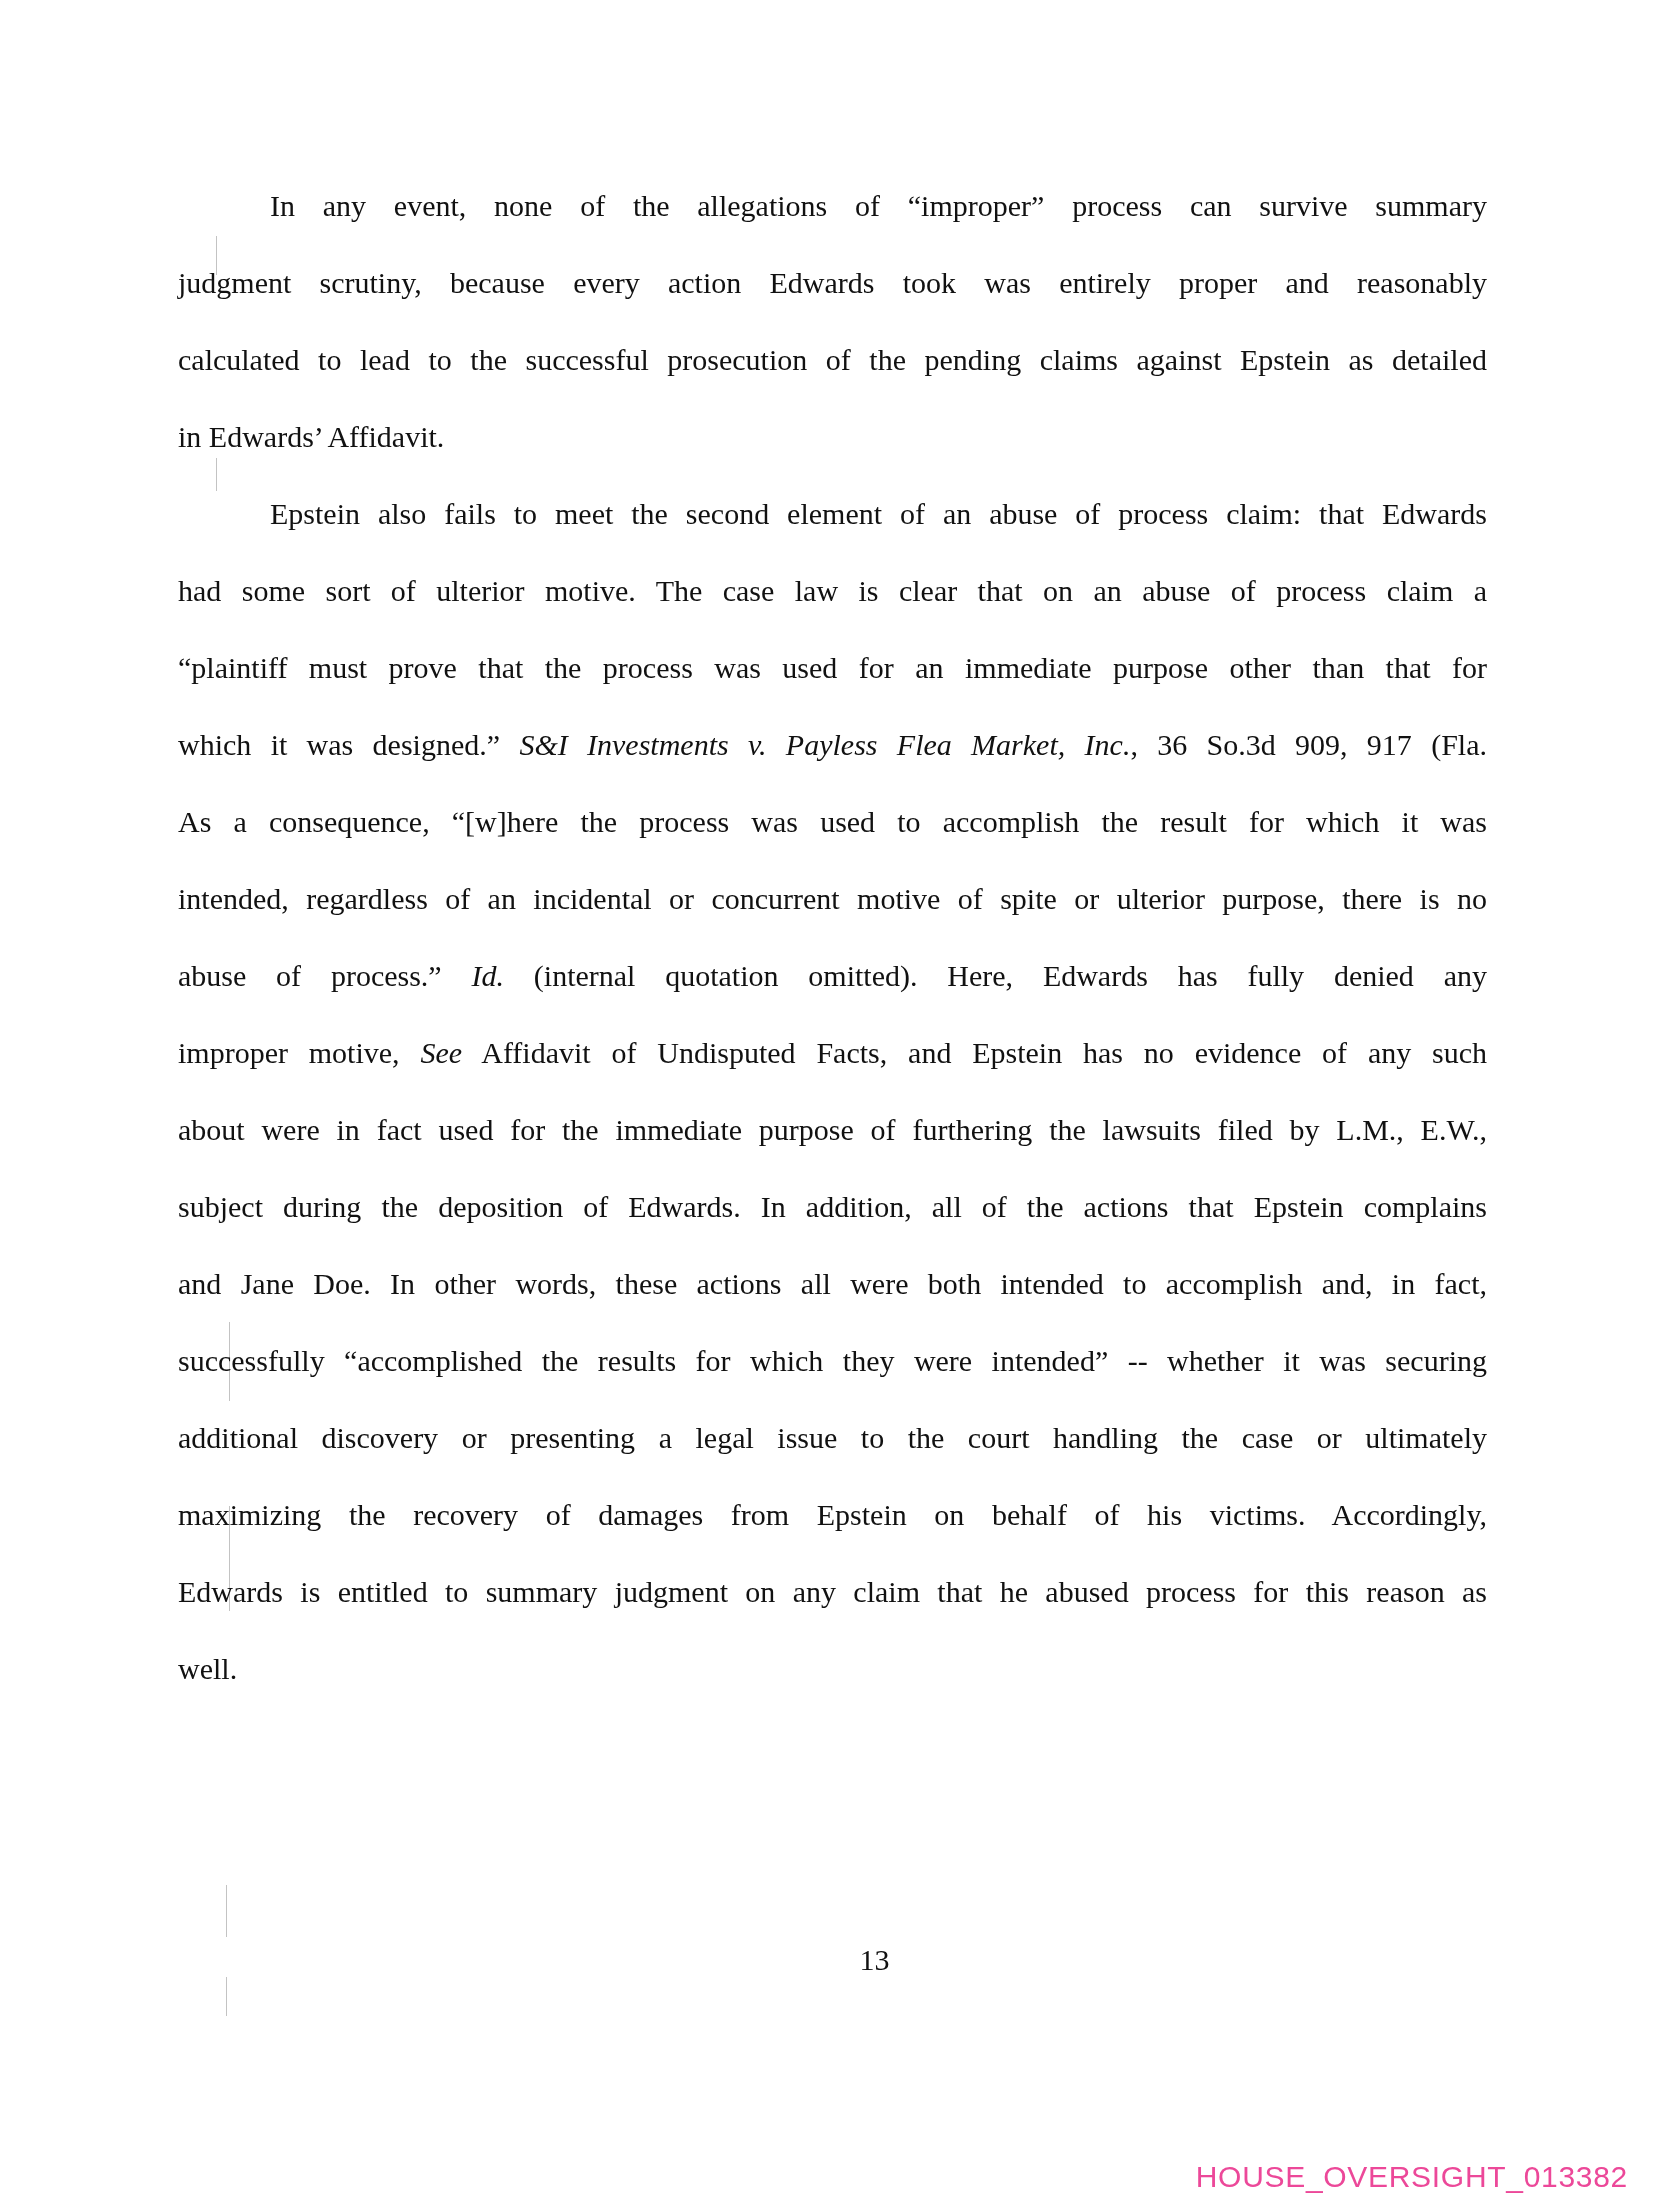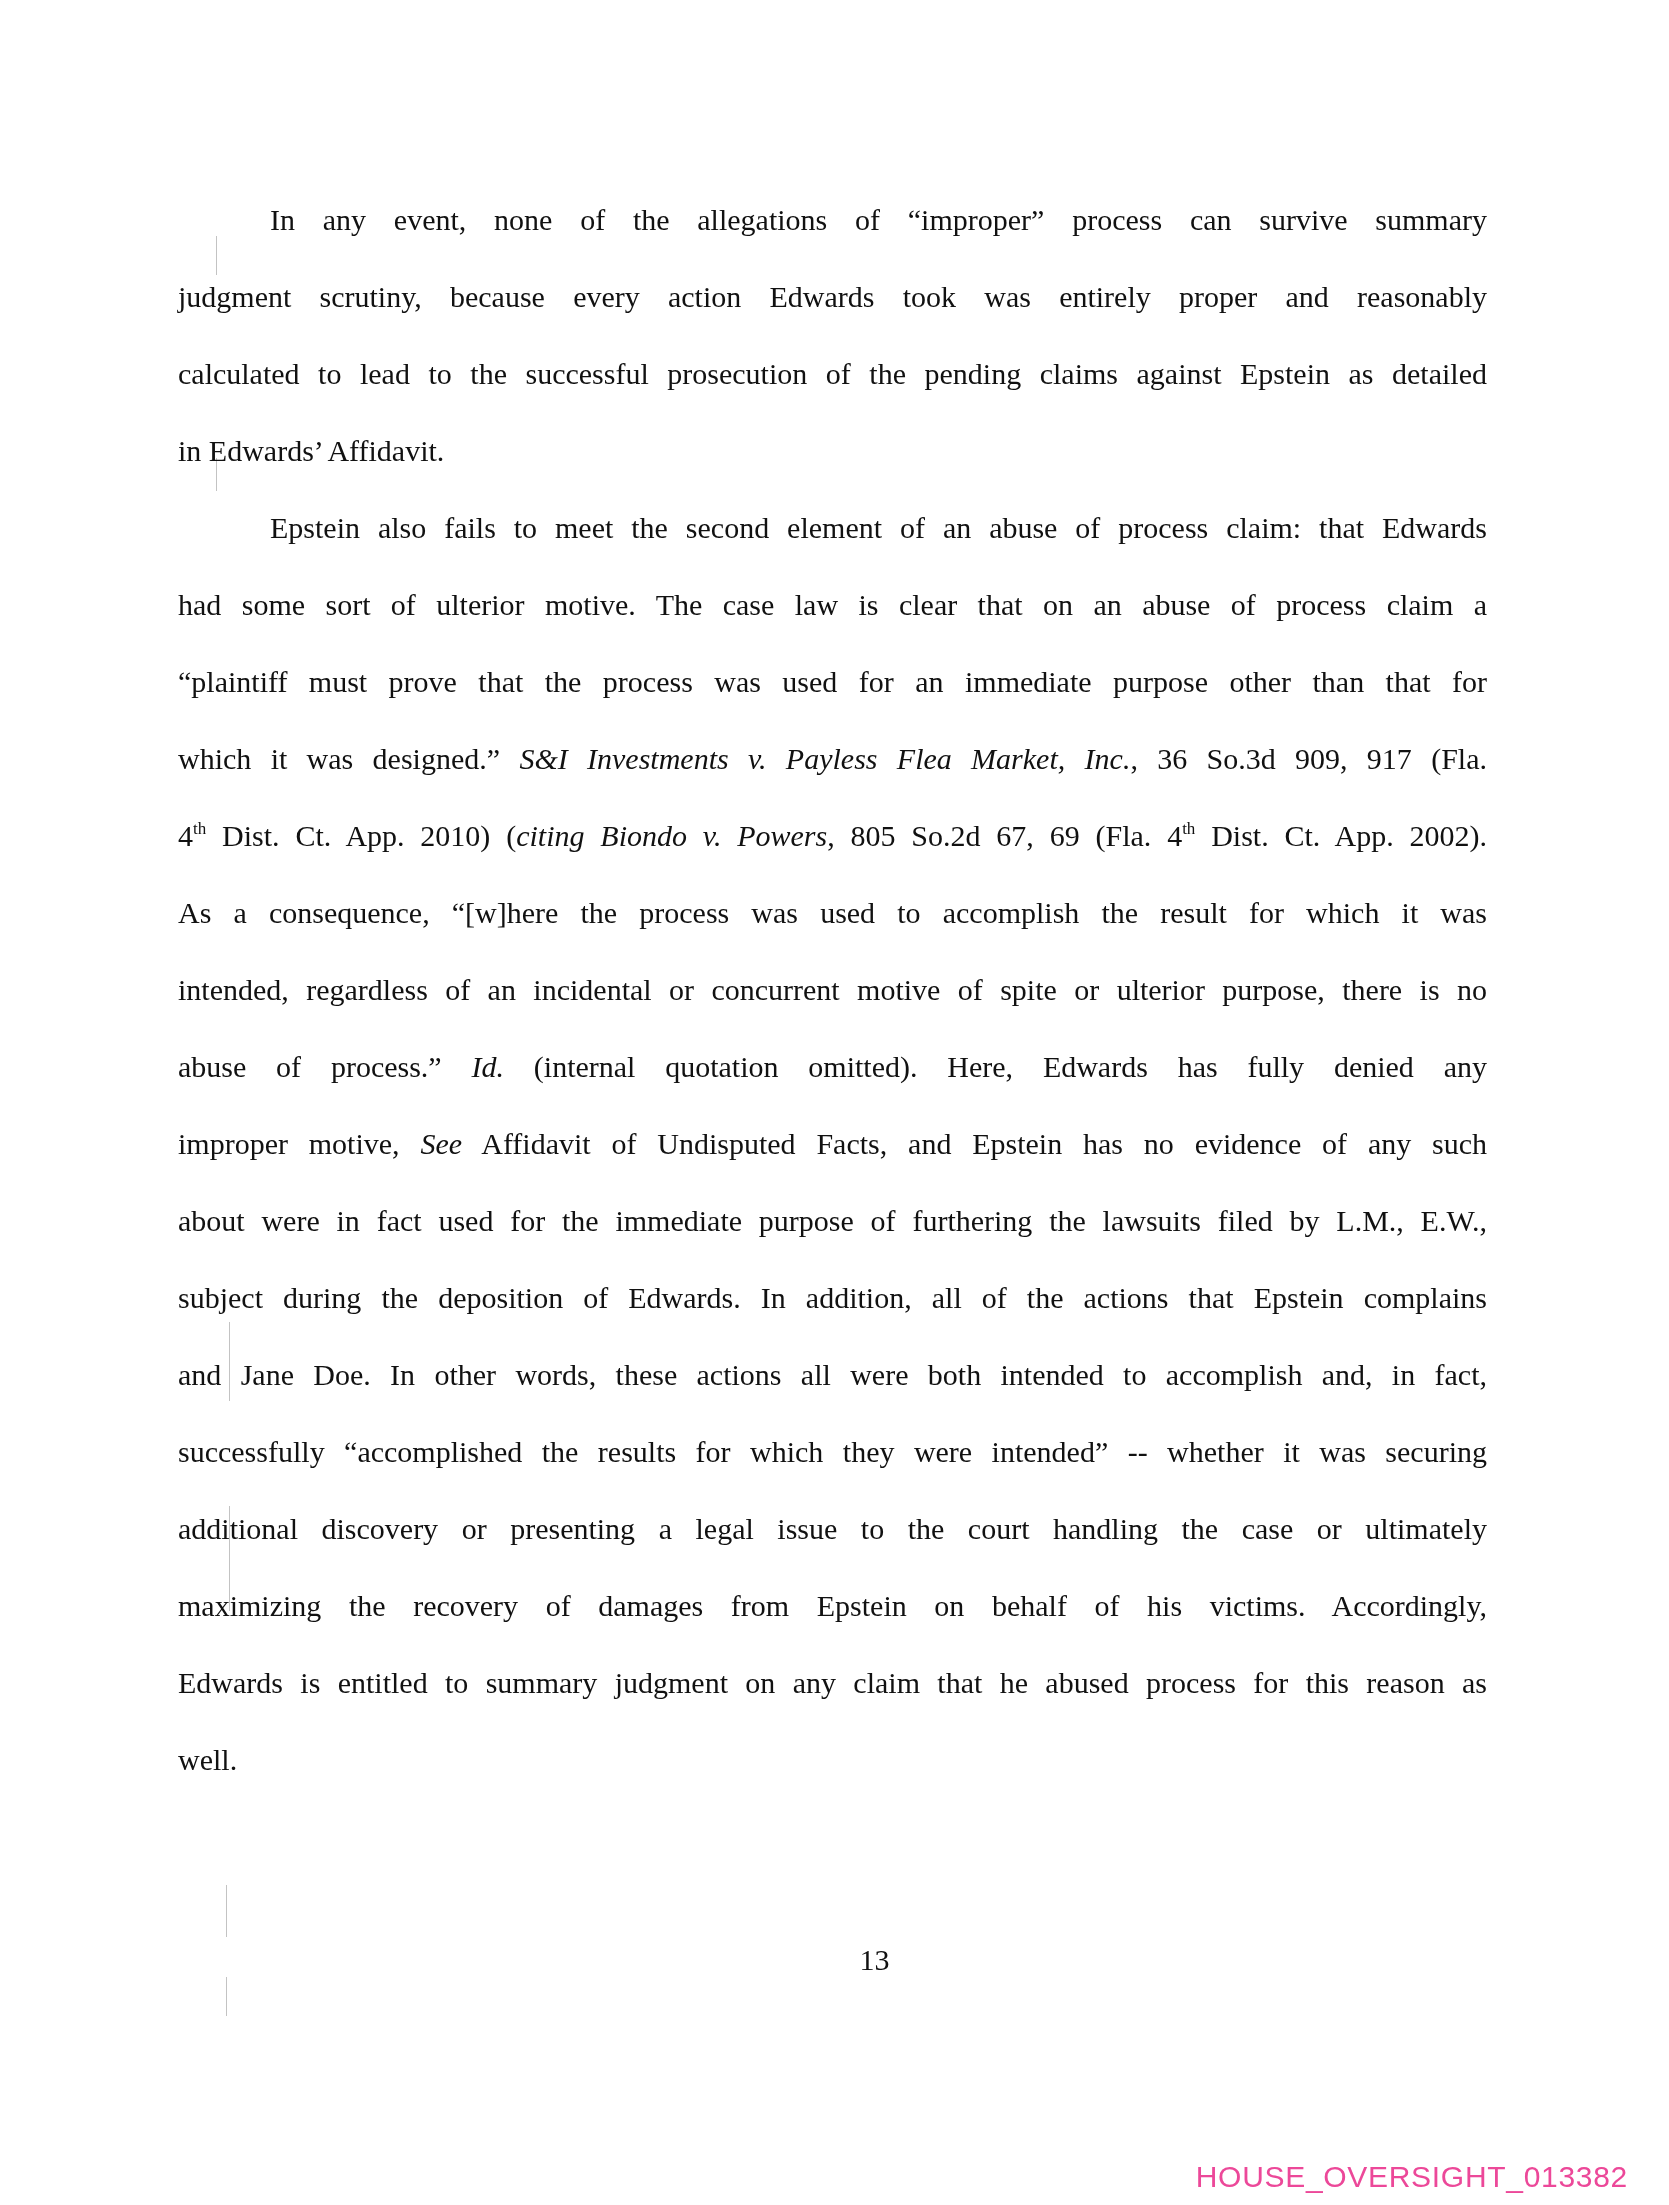--- a/index.html
+++ b/index.html
@@ -2,21 +2,21 @@
 <html style="font-size:10.5px"><head>
 <meta charset="utf-8">
 <style>
   html, body { margin: 0; padding: 0; background: #ffffff; }
   body {
     width: 1669px; height: 2205px; position: relative; overflow: hidden;
     font-family: "Liberation Serif", "DejaVu Serif", serif;
     color: #111111;
   }
   .page-body {
-    position: absolute; left: 178px; top: 181px; width: 1309px;
+    position: absolute; left: 178px; top: 167px; width: 1309px;
     font-size: 30px; line-height: 77px; text-align: justify;
     text-align-last: left;
   }
   .para { margin: 0; text-indent: 92px; }
   .para .line { display: block; text-align: justify; text-align-last: justify; text-indent: 0; }
   .para .line.first { padding-left: 92px; }
   .para .line.last { text-align-last: left; }
   .page-number {
     position: absolute; left: 8px; width: 1669px; top: 1943px;
     text-align: center; font-size: 30px; margin-left: 32px;
@@ -47,21 +47,20 @@
     <span class="line">judgment scrutiny, because every action Edwards took was entirely proper and reasonably</span>
     <span class="line">calculated  to lead to the successful prosecution of the pending claims against Epstein as detailed</span>
     <span class="line last">in Edwards’ Affidavit.</span>
   </p>
 
   <p class="para">
     <span class="line first">Epstein also fails to meet the second element of an abuse of process claim: that Edwards</span>
     <span class="line">had some sort of ulterior motive.  The case law is clear that on an abuse of process claim a</span>
     <span class="line">“plaintiff must prove that the process was used for an immediate purpose other than that for</span>
     <span class="line"><span>which it was designed.”  </span><i>S&amp;I Investments v. Payless Flea Market, Inc.</i><span>, 36 So.3d 909, 917 (Fla.</span></span>
-    <span class="line"><span>4</span><sup>th</sup><span> Dist. Ct. App. 2010) (</span><i>citing Biondo v. Powers</i><span>, 805 So.2d 67, 69 (Fla. </span><span>4</span><sup>th</sup><span> Dist. Ct. App. 2002).</span></span>
     <span class="line">As a consequence, “[w]here the process was used to accomplish the result for which it was</span>
     <span class="line">intended, regardless of an incidental or concurrent motive of spite or ulterior purpose, there is no</span>
     <span class="line"><span>abuse of process.”  </span><i>Id.</i><span> (internal quotation omitted).  Here, Edwards has fully denied any</span></span>
     <span class="line"><span>improper motive, </span><i>See</i><span> Affidavit of Undisputed Facts, and Epstein has no evidence of any such</span></span>
     <span class="line">about were in fact used for the immediate purpose of furthering the lawsuits filed by L.M., E.W.,</span>
     <span class="line">subject during the deposition of Edwards.  In addition, all of the actions that Epstein complains</span>
     <span class="line">and Jane Doe.  In other words, these actions all were both intended to accomplish and, in fact,</span>
     <span class="line">successfully “accomplished the results for which they were intended” -- whether it was securing</span>
     <span class="line">additional discovery or presenting a legal issue to the court handling the case or ultimately</span>
     <span class="line">maximizing the recovery of damages from Epstein on behalf of his victims.  Accordingly,</span>

